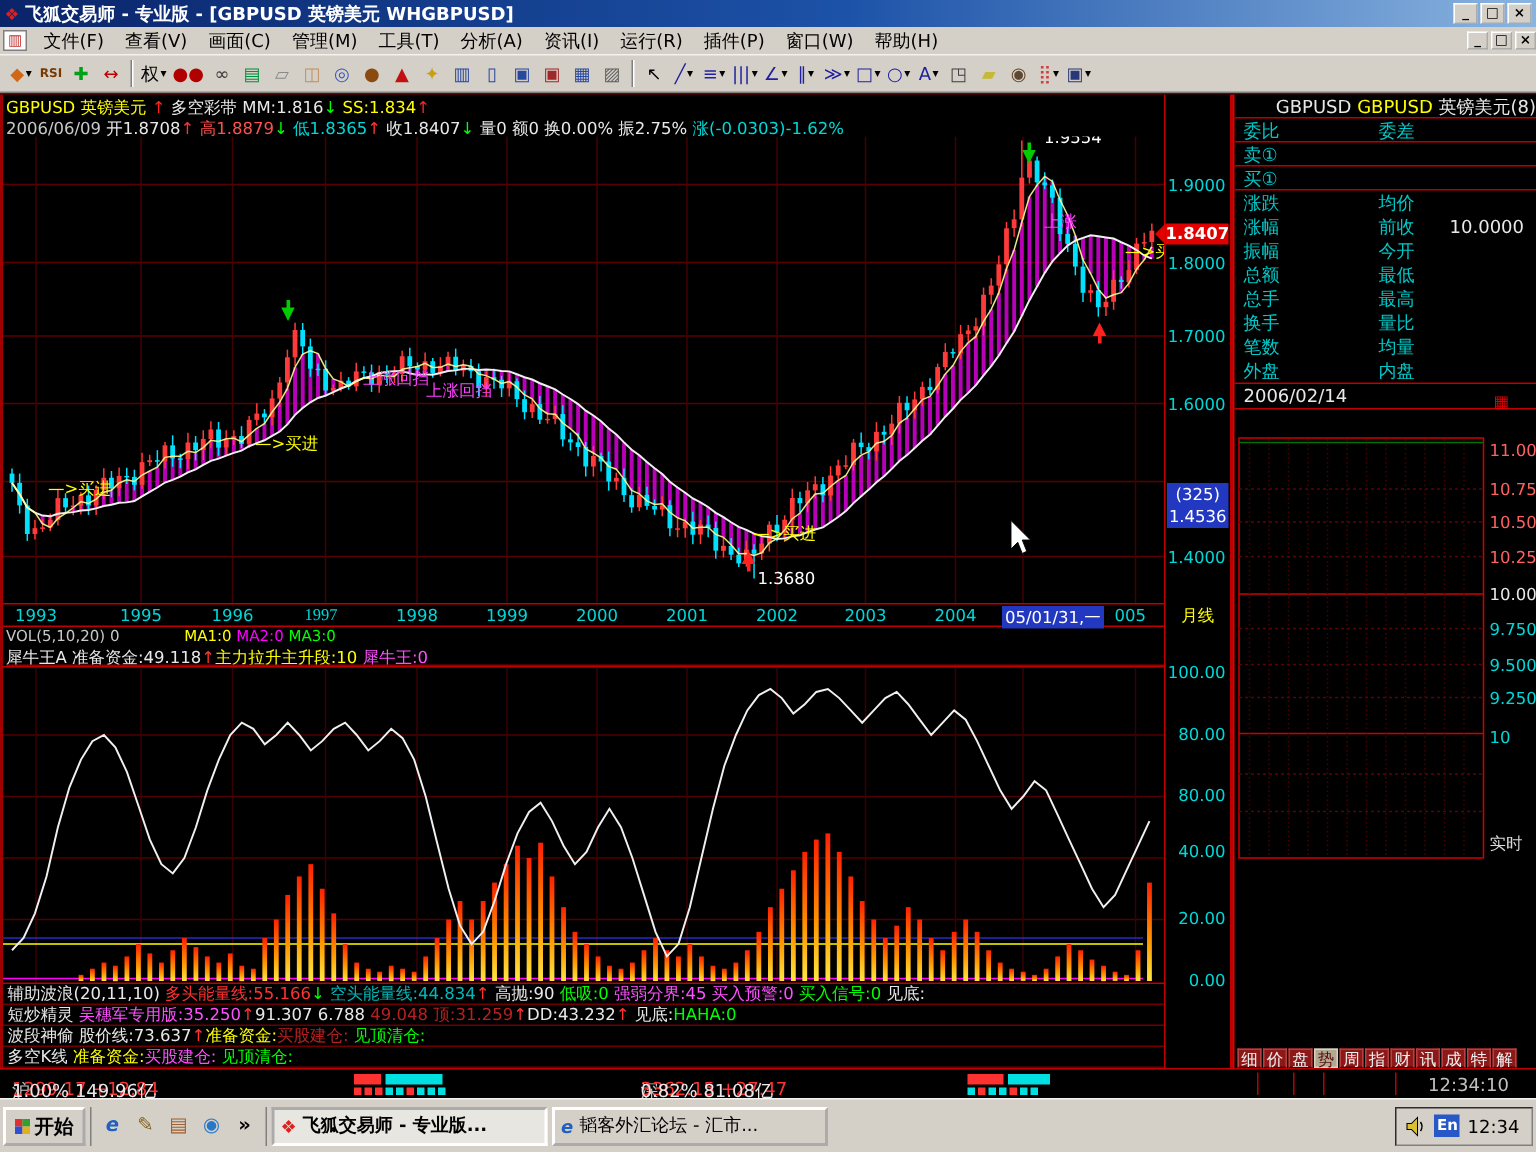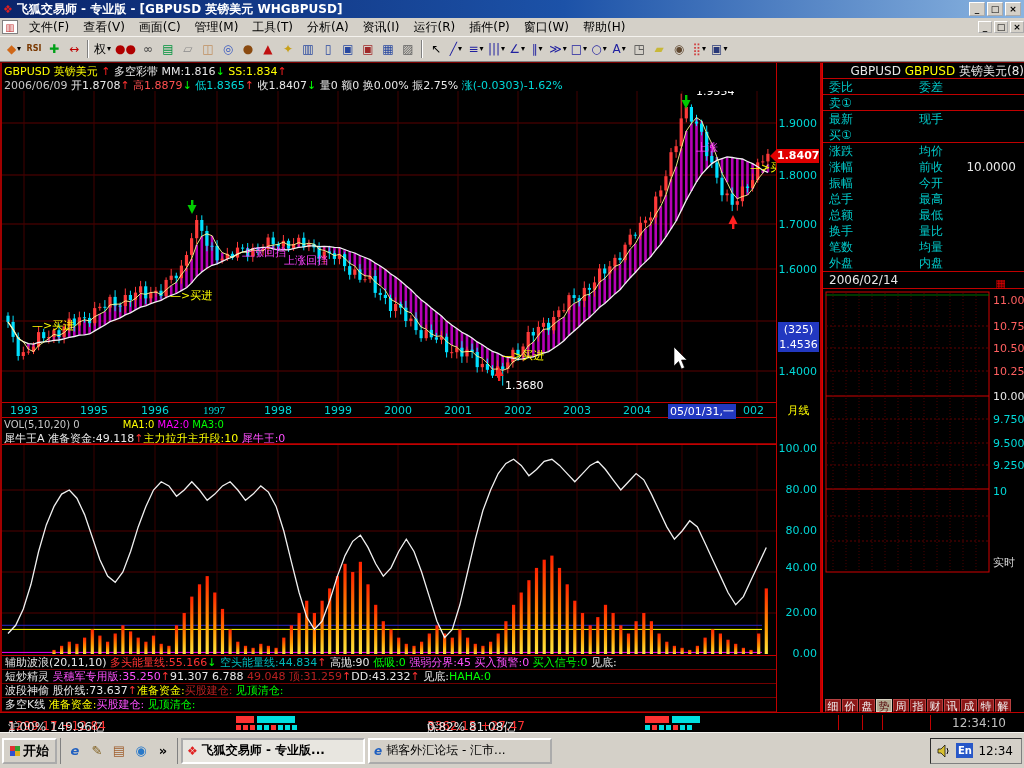--- a/index.html
+++ b/index.html
@@ -748,21 +748,21 @@
           <span style="left: 139px;">1996</span>
           <span style="left: 201px; font-family: Liberation Serif, serif;">1997</span>
           <span style="left: 262px;">1998</span>
           <span style="left: 322px;">1999</span>
           <span style="left: 382px;">2000</span>
           <span style="left: 442px;">2001</span>
           <span style="left: 502px;">2002</span>
           <span style="left: 561px; text-align: right;">2003</span>
           <span style="left: 621px;">2004</span>
           <span class="hl" style="left: 666px;">05/01/31,一</span>
-          <span style="left: 741px;">002</span>
+          <span style="left: 741px;">005</span>
         </div>
       <div class="hline vol-line"><span style="color: rgb(200, 200, 200);">VOL(5,10,20) 0 </span><span style="color: rgb(255, 255, 0); margin-left: 40px;">MA1:0 </span><span style="color: rgb(255, 0, 255);">MA2:0 </span><span style="color: rgb(0, 255, 0);">MA3:0</span></div>
       <div class="hline xiniu-line"><span style="color: rgb(232, 232, 232);">犀牛王A 准备资金:49.118</span><span style="color: rgb(255, 50, 50);">↑</span><span style="color: rgb(255, 255, 0);">主力拉升主升段:10 </span><span style="color: rgb(255, 80, 255);">犀牛王:0</span></div>
       <div id="mid-svg-box"><svg width="776" height="211" viewBox="0 0 776 211">
             <line x1="0" y1="168.0" x2="776" y2="168.0" stroke="#500000"></line>
             <line x1="0" y1="127.0" x2="776" y2="127.0" stroke="#500000"></line>
             <line x1="0" y1="86.0" x2="776" y2="86.0" stroke="#500000"></line>
             <line x1="0" y1="45.0" x2="776" y2="45.0" stroke="#500000"></line>
             <line x1="22" y1="0" x2="22" y2="211" stroke="#380000"></line>
             <line x1="92" y1="0" x2="92" y2="211" stroke="#380000"></line>
@@ -911,47 +911,43 @@
     <div class="rpanel">
       <div class="rp-header"><span style="color: rgb(232, 232, 232);">GBPUSD </span><span style="color: rgb(255, 255, 0);">GBPUSD </span><span style="color: rgb(232, 232, 232);">英镑美元(8)</span></div>
       <div id="qrows">
           <div class="qrow sep">
             <span class="ql">委比</span>
             <span class="qr">委差</span>
           </div>
           <div class="qrow sep">
             <span class="ql">卖①</span>
           </div>
-          <div class="qrow">
-            <span class="ql">最新</span>
-            <span class="qr">现手</span>
-          </div>
           <div class="qrow sep">
             <span class="ql">买①</span>
           </div>
           <div class="qrow">
             <span class="ql">涨跌</span>
             <span class="qr">均价</span>
           </div>
           <div class="qrow">
             <span class="ql">涨幅</span>
             <span class="qr">前收</span>
             <span class="qrv">10.0000</span>
           </div>
           <div class="qrow">
             <span class="ql">振幅</span>
             <span class="qr">今开</span>
           </div>
           <div class="qrow">
+            <span class="ql">总额</span>
+            <span class="qr">最低</span>
+          </div>
+          <div class="qrow">
             <span class="ql">总手</span>
             <span class="qr">最高</span>
-          </div>
-          <div class="qrow">
-            <span class="ql">总额</span>
-            <span class="qr">最低</span>
           </div>
           <div class="qrow">
             <span class="ql">换手</span>
             <span class="qr">量比</span>
           </div>
           <div class="qrow">
             <span class="ql">笔数</span>
             <span class="qr">均量</span>
           </div>
           <div class="qrow">

